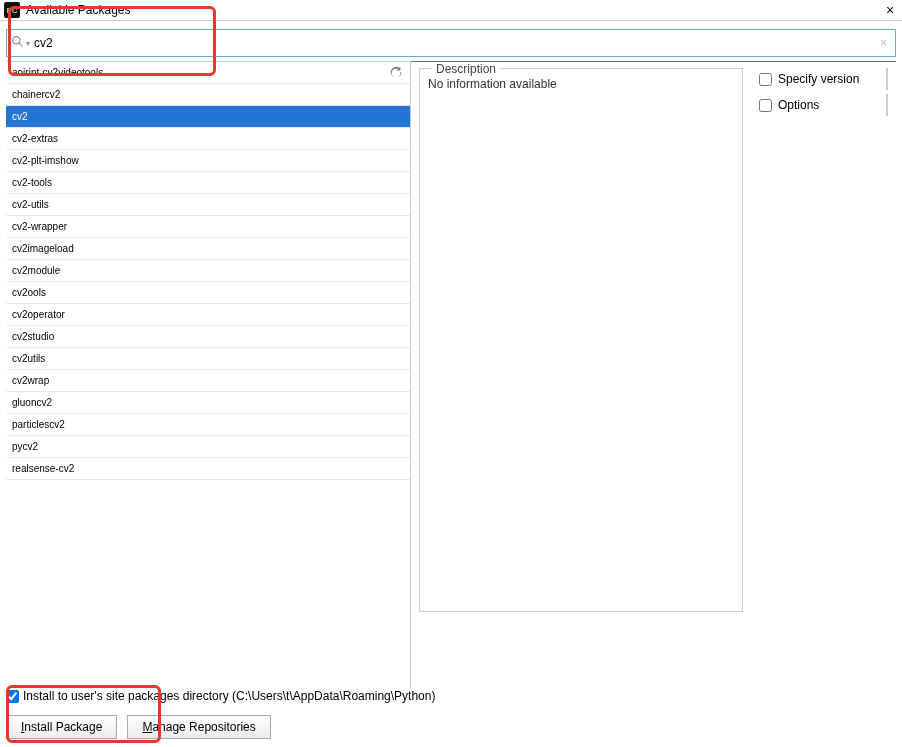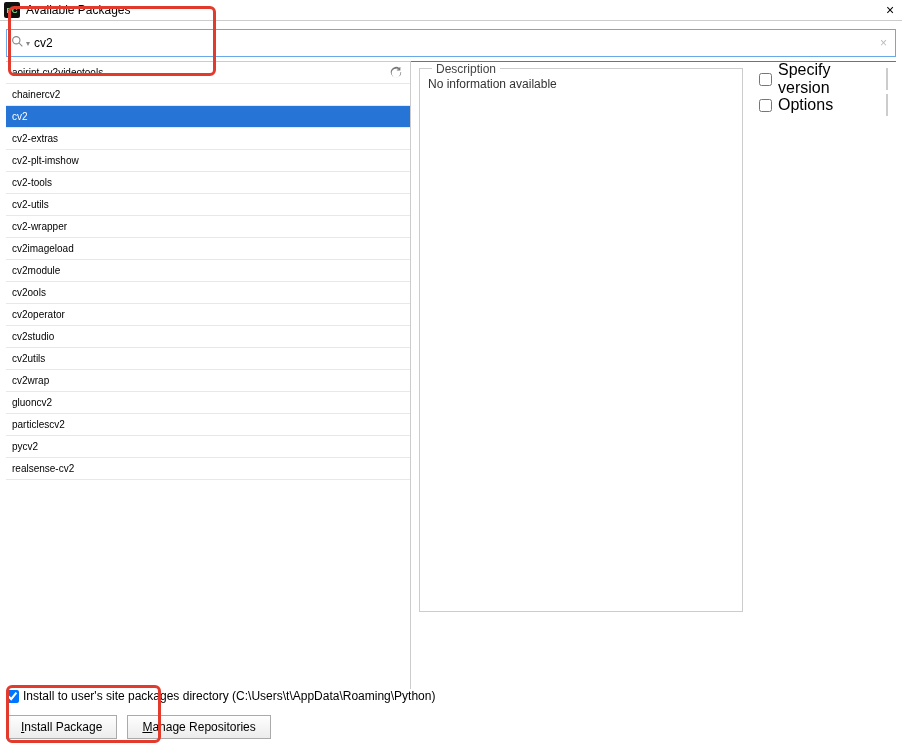--- a/index.html
+++ b/index.html
@@ -152,21 +152,21 @@
       display: flex;
       align-items: center;
       height: 26px;
       gap: 6px;
     }
     .opt-row input[type="checkbox"] {
       width: 13px; height: 13px;
     }
     .opt-row .opt-label {
       width: 102px;
-      font-size: 16px;
+      font-size: 12px;
     }
     .opt-row .opt-field {
       flex: 1;
       height: 22px;
       border: 1px solid #ccc;
       background: #f5f5f5;
     }
     .bottom-area {
       position: absolute;
       left: 6px;

